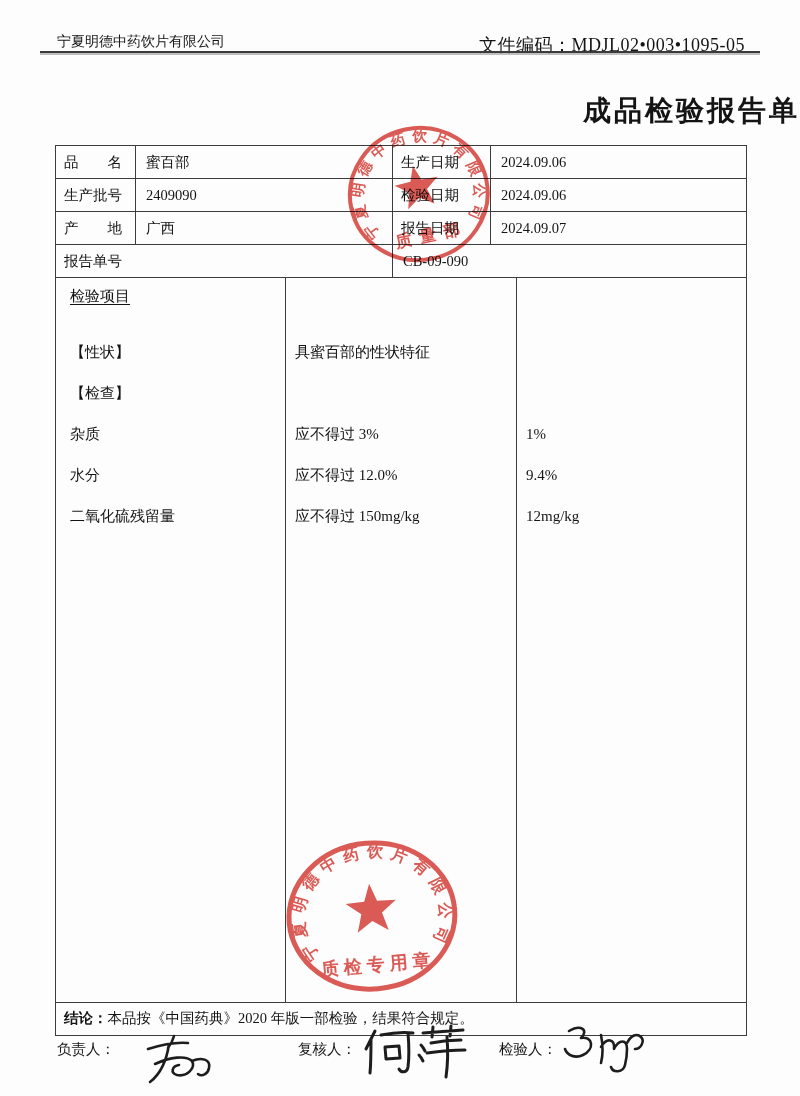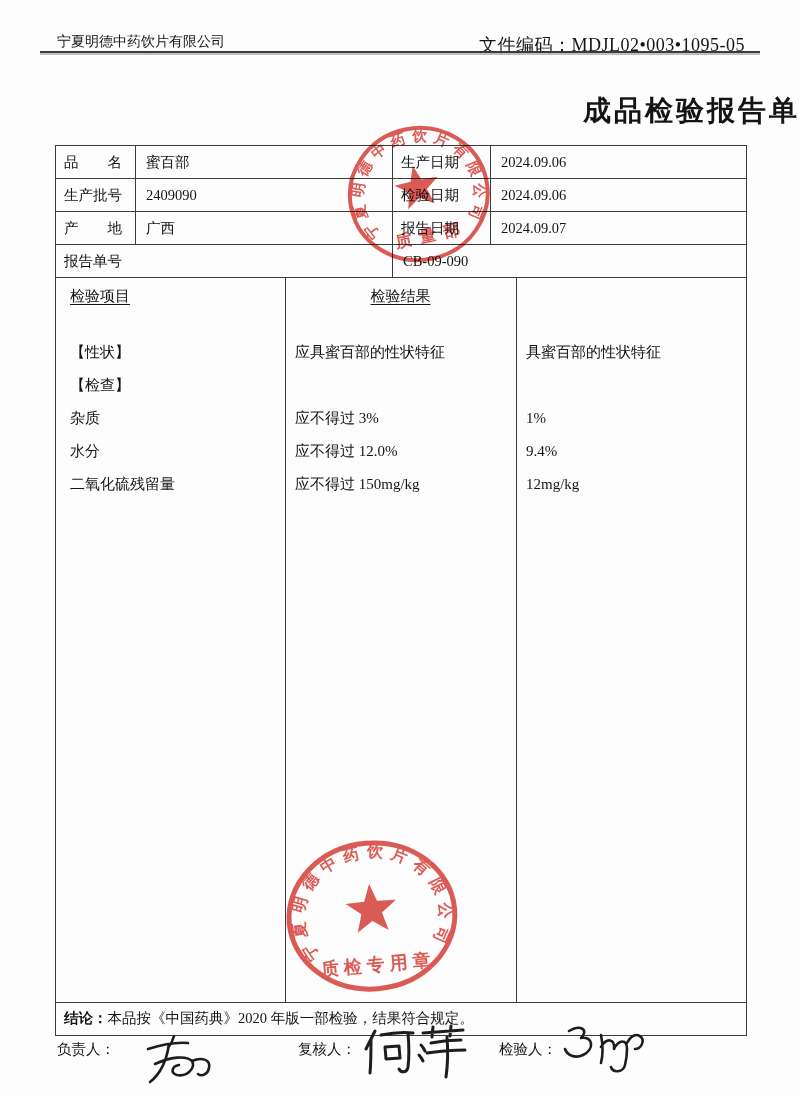--- a/index.html
+++ b/index.html
@@ -29,21 +29,21 @@
   .c.sp2b { grid-column:3 / 5; border-right:none; padding-left:10px; }
   
   .insp { position:relative; height:724px; font-size:15px; }
   .vline { position:absolute; top:0; bottom:0; width:1px; background:var(--ln); }
   .v1 { left:229px; } .v2 { left:460px; }
   .insp-header { display:grid; grid-template-columns:229px 231px 230px;
                  padding-top:9px; height:31px; box-sizing:content-box; }
   .insp-header .h { text-decoration:underline; text-underline-offset:3px; }
   .insp-header .h.l { padding-left:14px; }
   .insp-header .h.ctr { text-align:center; }
-  .irow { display:grid; grid-template-columns:229px 231px 230px; height:33px; line-height:33px; }
+  .irow { display:grid; grid-template-columns:229px 231px 230px; height:33px; line-height:33px;margin-top:8px; }
   .irow.first { margin-top:18px; }
   .irow > .ci { padding-left:14px; white-space:nowrap; }
   .irow > .cs, .irow > .cr { padding-left:10px; white-space:nowrap; }
   
   .concl { height:32px; line-height:30px; border-top:1px solid var(--ln);
            padding-left:8px; font-size:14.5px; white-space:nowrap; }
   .concl .b { font-weight:bold; }
   
   .fgroup { position:absolute; top:1040px; font-size:14.5px; }
   .fg1 { left:57px; } .fg2 { left:298px; } .fg3 { left:499px; }
@@ -90,26 +90,24 @@
       <div class="c sp2a">报告单号</div>
       <div class="c sp2b">CB-09-090</div>
     </div>
 
     <div class="insp">
       <div class="vline v1"></div>
       <div class="vline v2"></div>
 
       <div class="insp-header">
         <div class="h l">检验项目</div>
-        <div class="h ctr">检验结果</div>
       </div>
 
       <div class="irow first">
         <div class="ci">【性状】</div>
-        <div class="cs">应具蜜百部的性状特征</div>
         <div class="cr">具蜜百部的性状特征</div>
       </div>
       <div class="irow">
         <div class="ci">【检查】</div>
         <div class="cs"></div>
         <div class="cr"></div>
       </div>
       <div class="irow">
         <div class="ci">杂质</div>
         <div class="cs">应不得过 3%</div>

